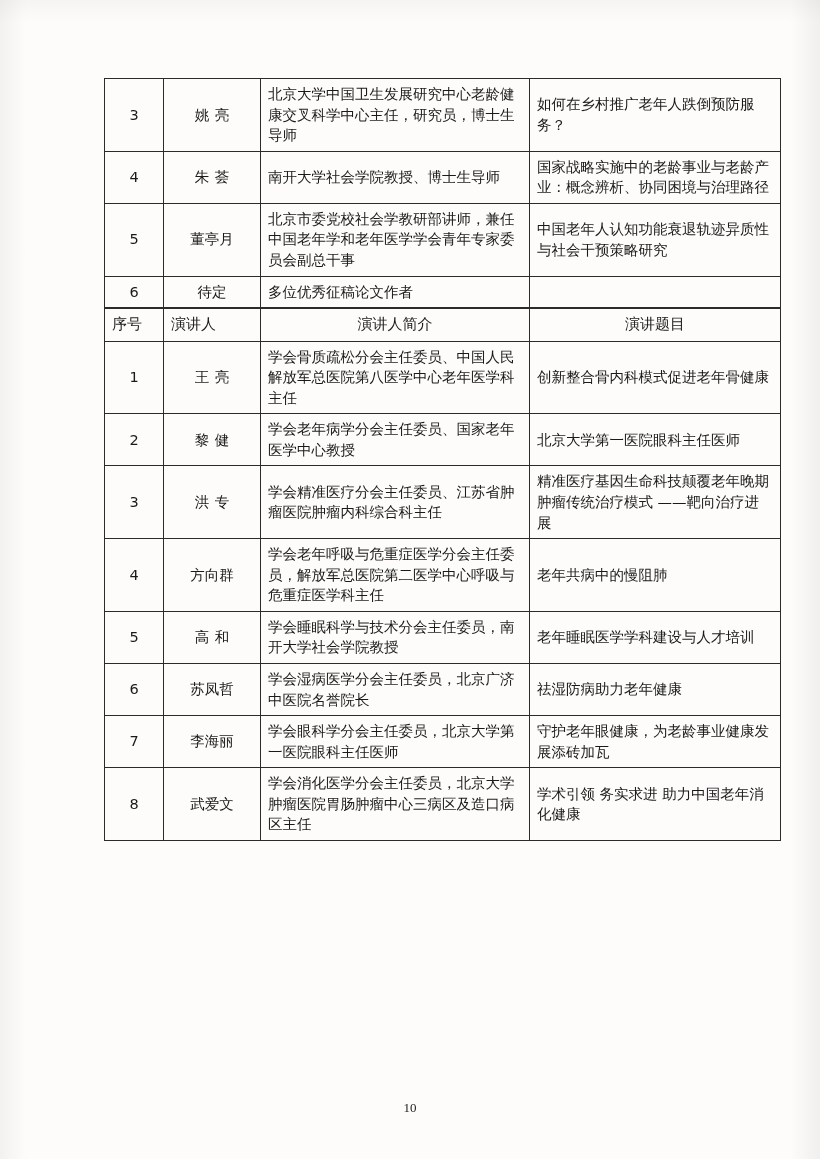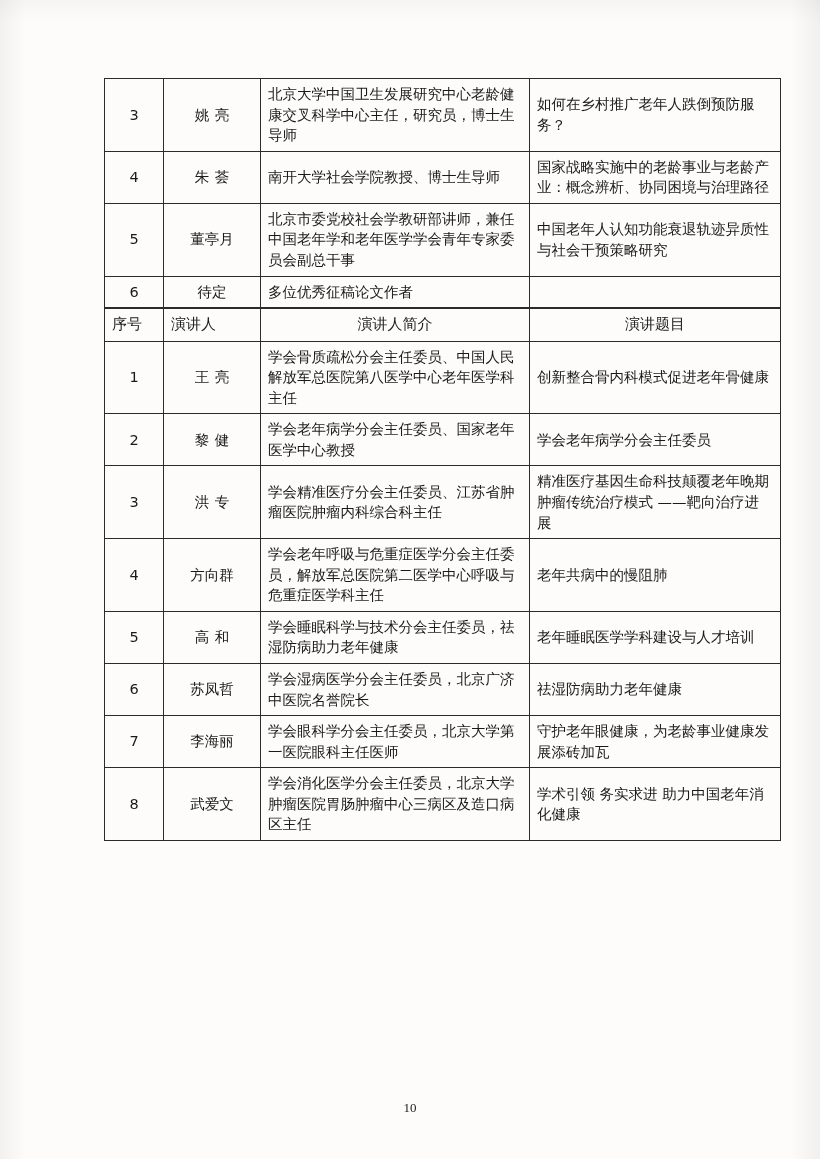--- a/index.html
+++ b/index.html
@@ -142,38 +142,38 @@
         <tr>
           <td class="c-no">1</td>
           <td class="c-speaker sp-wide">王亮</td>
           <td class="c-bio">学会骨质疏松分会主任委员、中国人民解放军总医院第八医学中心老年医学科主任</td>
           <td class="c-topic">创新整合骨内科模式促进老年骨健康</td>
         </tr>
         <tr>
           <td class="c-no">2</td>
           <td class="c-speaker sp-wide">黎健</td>
           <td class="c-bio">学会老年病学分会主任委员、国家老年医学中心教授</td>
-          <td class="c-topic">学会老年病学分会主任委员</td>
+          <td class="c-topic">北京大学第一医院眼科主任医师</td>
         </tr>
         <tr>
           <td class="c-no">3</td>
           <td class="c-speaker sp-wide">洪专</td>
           <td class="c-bio">学会精准医疗分会主任委员、江苏省肿瘤医院肿瘤内科综合科主任</td>
           <td class="c-topic">精准医疗基因生命科技颠覆老年晚期肿瘤传统治疗模式 ——靶向治疗进展</td>
         </tr>
         <tr>
           <td class="c-no">4</td>
           <td class="c-speaker">方向群</td>
           <td class="c-bio">学会老年呼吸与危重症医学分会主任委员，解放军总医院第二医学中心呼吸与危重症医学科主任</td>
           <td class="c-topic">老年共病中的慢阻肺</td>
         </tr>
         <tr>
           <td class="c-no">5</td>
           <td class="c-speaker sp-wide">高和</td>
-          <td class="c-bio">学会睡眠科学与技术分会主任委员，祛湿防病助力老年健康</td>
+          <td class="c-bio">学会睡眠科学与技术分会主任委员，南开大学社会学院教授</td>
           <td class="c-topic">老年睡眠医学学科建设与人才培训</td>
         </tr>
         <tr>
           <td class="c-no">6</td>
           <td class="c-speaker">苏凤哲</td>
           <td class="c-bio">学会湿病医学分会主任委员，北京广济中医院名誉院长</td>
           <td class="c-topic">祛湿防病助力老年健康</td>
         </tr>
         <tr>
           <td class="c-no">7</td>

